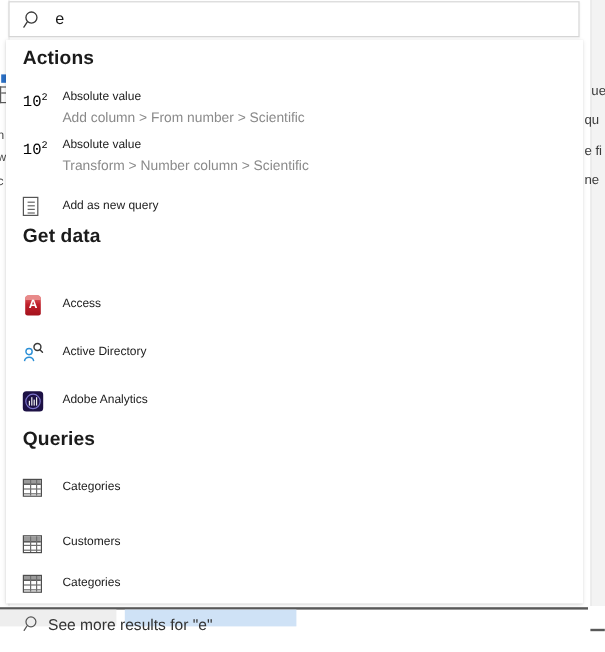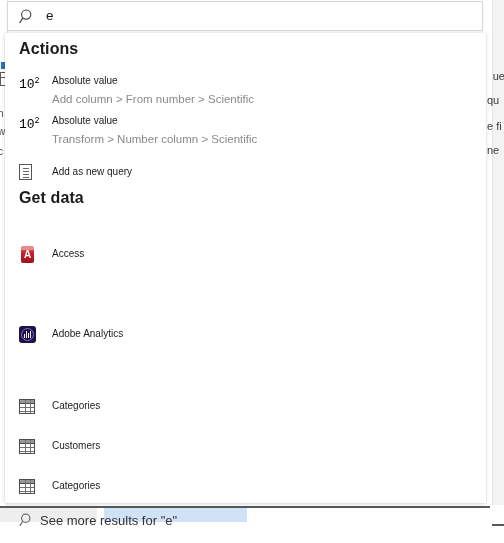--- a/index.html
+++ b/index.html
@@ -428,55 +428,69 @@
         <span class="barrel"></span>
           <span class="cap"></span>
           <span class="letter">A</span>
       </span>
     </span>
     <span class="row-text">
       <div class="row-title">Access</div>
     </span>
   </div>
 
+  <div class="result-row" style="position:absolute; left:0; top:246px; width:100%; height:30px; align-items:center;">
+    <span class="row-icon" style="padding-top:0; align-items:center;">
+      <svg width="18" height="18" viewBox="0 0 18 18" aria-hidden="true">
+        <circle cx="5.2" cy="8.0" r="2.6" fill="none" stroke="#2b8fd6" stroke-width="1.2"></circle>
+        <path d="M1.4 16 a3.9 3.9 0 0 1 7.7 0" fill="none" stroke="#2b8fd6" stroke-width="1.2"></path>
+        <circle cx="12.2" cy="4.2" r="2.9" fill="none" stroke="#3a3a3a" stroke-width="1.2"></circle>
+        <line x1="14.3" y1="6.4" x2="16.4" y2="8.6" stroke="#3a3a3a" stroke-width="1.2" stroke-linecap="round"></line>
+      </svg>
+    </span>
+    <span class="row-text">
+      <div class="row-title">Active Directory</div>
+    </span>
+  </div>
 
   <div class="result-row" style="position:absolute; left:0; top:286px; width:100%; height:30px; align-items:center;">
     <span class="row-icon" style="padding-top:0; align-items:center;">
       <span class="adobe-icon">
         <span class="ring"></span>
         <span class="bars">
             <b style="height:4px"></b>
             <b style="height:7px"></b>
             <b style="height:5px"></b>
             <b style="height:6.5px"></b>
           </span>
       </span>
     </span>
     <span class="row-text">
       <div class="row-title">Adobe Analytics</div>
     </span>
   </div>
 
+  <div class="section-header" style="position:absolute; left:0; top:325px;">Queries</div>
 
   <div class="result-row" style="position:absolute; left:0; top:358px; width:100%; height:30px; align-items:center;">
     <span class="row-icon" style="padding-top:0; align-items:center;">
       <span class="table-icon">
         <span class="thead"></span>
         <span class="vl" style="left:5px;"></span>
           <span class="vl" style="left:10px;"></span>
         <span class="hl" style="top:7px;"></span>
           <span class="hl" style="top:11px;"></span>
       </span>
     </span>
     <span class="row-text">
       <div class="row-title">Categories</div>
     </span>
   </div>
 
-  <div class="result-row" style="position:absolute; left:0; top:398px; width:100%; height:30px; align-items:center;">
+  <div class="result-row" style="position:absolute; left:0; top:398px; width:100%; height:30px; align-items:flex-end;">
     <span class="row-icon" style="padding-top:0; align-items:center;">
       <span class="table-icon">
         <span class="thead"></span>
         <span class="vl" style="left:5px;"></span>
           <span class="vl" style="left:10px;"></span>
         <span class="hl" style="top:7px;"></span>
           <span class="hl" style="top:11px;"></span>
       </span>
     </span>
     <span class="row-text">

